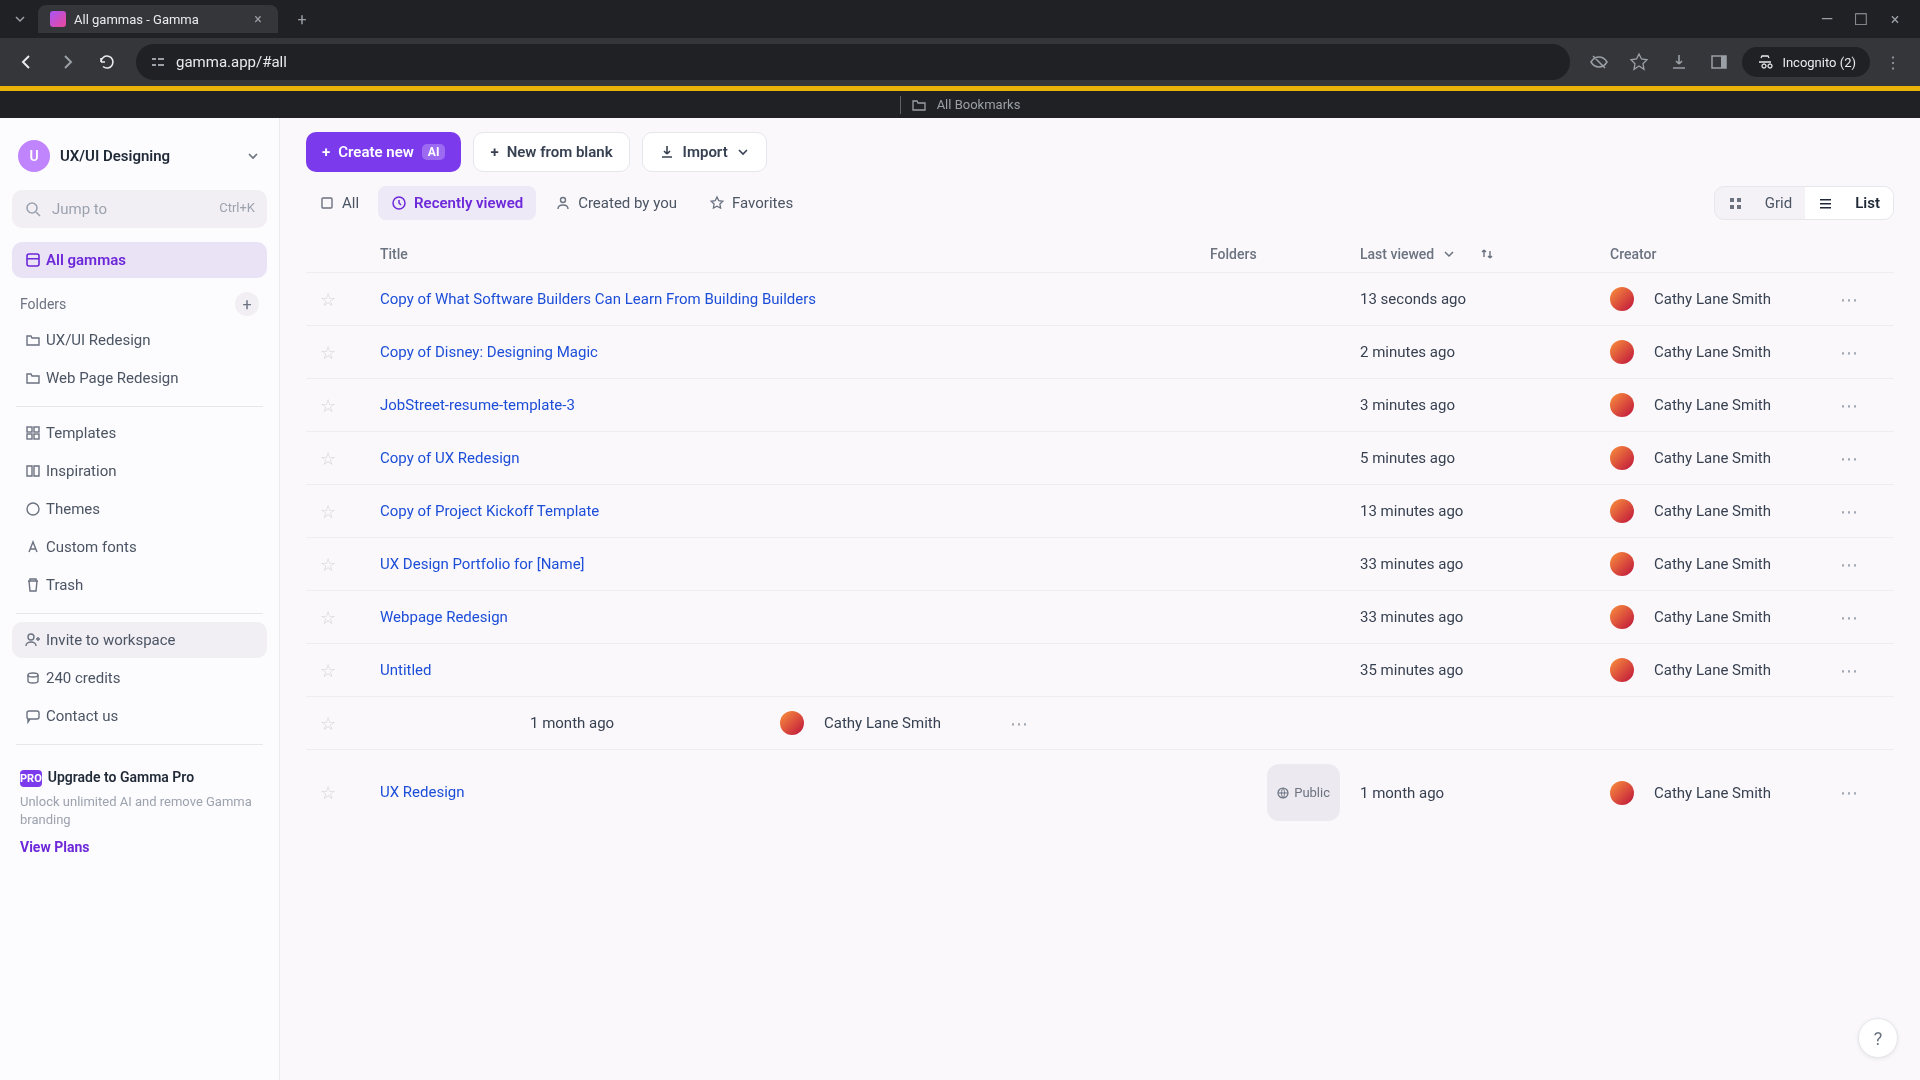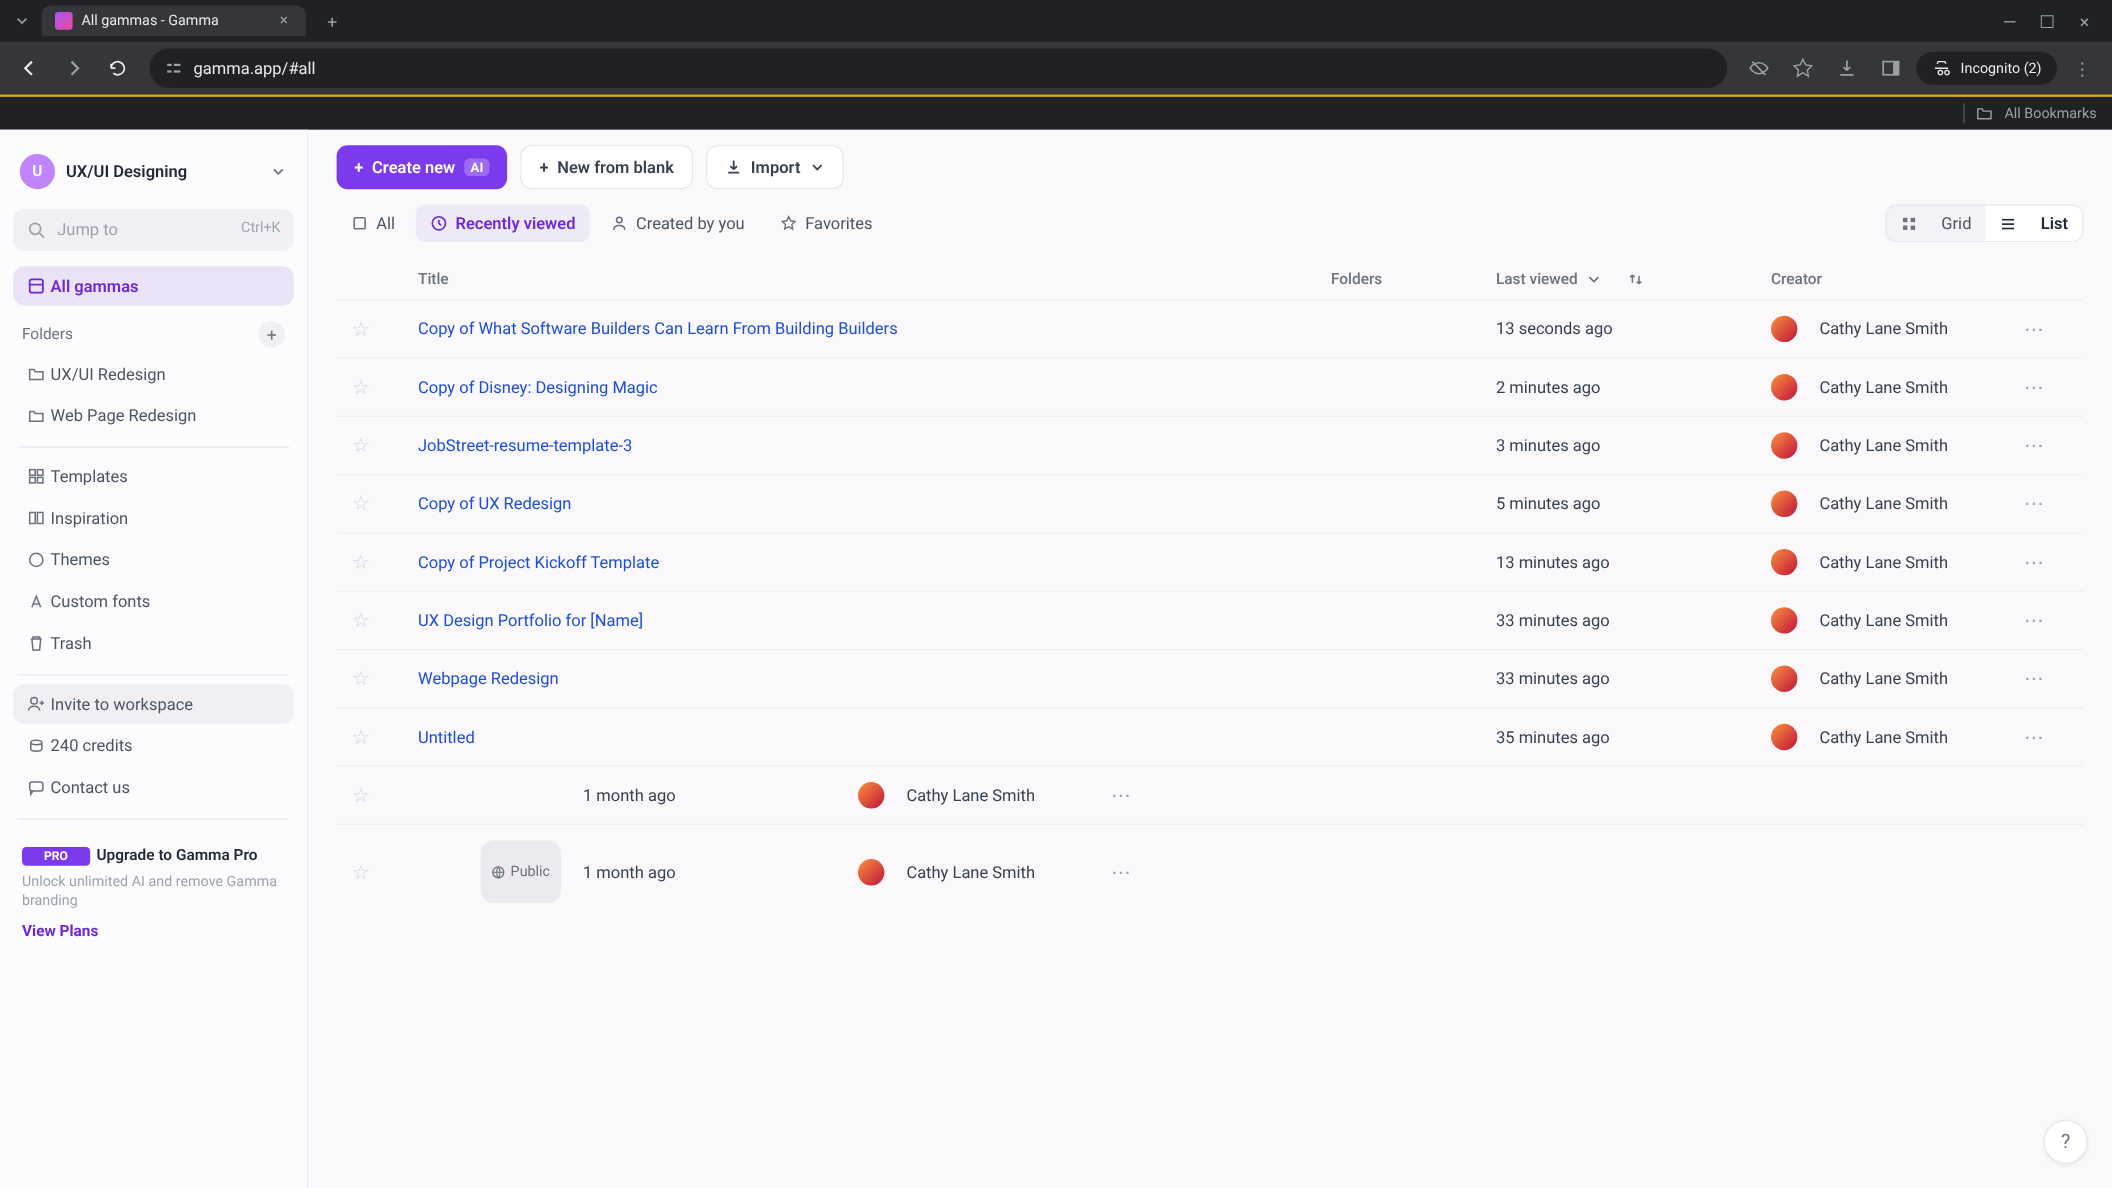--- a/index.html
+++ b/index.html
@@ -11,40 +11,40 @@
 .tab-favicon{width:16px;height:16px;background:linear-gradient(135deg,#a855f7,#ec4899);border-radius:3px}
 .tab-title{font-size:13px;color:#e8eaed;flex:1}
 .tab-close{width:16px;height:16px;display:flex;align-items:center;justify-content:center;color:#9aa0a6;font-size:14px}
 .new-tab{width:28px;height:28px;display:flex;align-items:center;justify-content:center;color:#9aa0a6;margin-left:10px;font-size:16px}
 .toolbar{display:flex;align-items:center;height:48px;padding:0 10px;gap:6px;background:#35363a}
 .nav-btn{width:34px;height:34px;display:flex;align-items:center;justify-content:center;color:#9aa0a6;border-radius:50%}
 .url-bar{flex:1;display:flex;align-items:center;background:#202124;border-radius:20px;height:36px;padding:0 14px;gap:10px;margin:0 6px}
 .url-text{color:#e8eaed;font-size:15px}
 .toolbar-icon{width:34px;height:34px;display:flex;align-items:center;justify-content:center;color:#9aa0a6}
 .incognito{display:flex;align-items:center;gap:8px;background:#202124;border-radius:18px;padding:6px 14px;color:#e8eaed;font-size:13px}
-.bookmarks-bar{display:flex;justify-content:flex-end;align-items:center;height:32px;padding:0 14px;gap:10px;color:#9aa0a6;font-size:13px;border-top:2px solid #eab308}
+.bookmarks-bar{display:flex;justify-content:center;align-items:center;height:32px;padding:0 14px;gap:10px;color:#9aa0a6;font-size:13px;border-top:5px solid #eab308}
 .divider-v{width:1px;height:18px;background:#5f6368}
 .app{display:flex;height:calc(1080px - 118px);background:#faf8fb}
 .sidebar{width:280px;background:#fcfbfd;padding:14px 12px;display:flex;flex-direction:column;border-right:1px solid #ede9f0}
 .workspace{display:flex;align-items:center;gap:10px;padding:8px 6px;margin-bottom:10px}
 .ws-avatar{width:32px;height:32px;border-radius:50%;background:#c084fc;color:#fff;display:flex;align-items:center;justify-content:center;font-weight:600;font-size:14px}
 .ws-name{flex:1;font-weight:600;font-size:15px;color:#1f2937}
 .ws-chevron{color:#6b7280}
 .search{display:flex;align-items:flex-start;gap:10px;background:#f1eef4;border-radius:10px;padding:10px 12px;margin-bottom:14px}
 .search-icon{color:#9ca3af}
 .search-ph{flex:1;color:#9ca3af;font-size:15px}
 .search-kbd{color:#9ca3af;font-size:13px}
 .nav-item{display:flex;align-items:center;gap:4px;padding:9px 12px;border-radius:10px;color:#4b5563;font-size:15px;margin-bottom:2px;cursor:pointer}
 .nav-item.active{background:#e9e3f5;color:#6d28d9;font-weight:600}
 .folders-hdr{display:flex;align-items:center;justify-content:space-between;padding:12px 8px 6px;color:#6b7280;font-size:14px}
 .add-folder{width:24px;height:24px;border-radius:50%;background:#f1eef4;display:flex;align-items:center;justify-content:center;color:#6b7280;font-size:16px}
 .sb-divider{height:1px;background:#e5e7eb;margin:8px 4px}
 .nav-item.hover{background:#f1eef4}
 .pro-box{padding:10px 8px;margin-top:4px}
-.pro-badge{display:inline-block;background:#7c3aed;color:#fff;font-size:11px;font-weight:700;padding:2px 20px;border-radius:4px;margin-right:6px}
+.pro-badge{display:inline-block;background:#7c3aed;color:#fff;font-size:11px;font-weight:700;padding:2px 0;border-radius:4px;margin-right:6px}
 .pro-title{font-weight:600;font-size:14px;color:#1f2937;display:inline}
 .pro-sub{color:#9ca3af;font-size:13px;margin-top:6px;line-height:1.4}
 .view-plans{color:#6d28d9;font-weight:700;font-size:14px;margin-top:10px;display:inline-block}
 .main{flex:1;padding:14px 26px;position:relative;overflow:hidden}
 .actions{display:flex;gap:12px;margin-bottom:14px}
 .btn{display:flex;align-items:center;gap:8px;padding:10px 16px;border-radius:10px;font-size:15px;font-weight:600;cursor:pointer;border:1px solid #e5e7eb;background:#fff;color:#374151}
 .btn.primary{background:#7c3aed;color:#fff;border:none}
 .ai-pill{background:rgba(255,255,255,.25);padding:1px 6px;border-radius:5px;font-size:12px;font-weight:700}
 .tabs-row{display:flex;align-items:center;justify-content:space-between;margin-bottom:16px}
 .filter-tabs{display:flex;gap:6px}
@@ -495,20 +495,21 @@
             <div class="col-folders" style="text-align:right;padding-right:20px"></div>
             <div class="col-last">1 month ago</div>
             <div class="col-creator creator-cell">
               <span class="creator-av"></span>
               <span>Cathy Lane Smith</span>
             </div>
             <div class="col-more"><span class="more">⋯</span></div>
           </div>
           <div class="trow">
             <div class="col-star"><span class="star">☆</span></div>
+            <div class="col-title"><span class="title-txt">UX Redesign</span></div>
             <div class="col-folders" style="text-align:right;padding-right:20px"><span class="public-pill">
                 <svg width="12" height="12" viewBox="0 0 12 12">
                   <circle cx="6" cy="6" r="5" stroke="#6b7280" stroke-width="1.2" fill="none"></circle>
                   <path d="M1 6h10M6 1c2 2 2 8 0 10M6 1c-2 2-2 8 0 10" stroke="#6b7280" stroke-width="1" fill="none"></path>
                 </svg>
                 <span>Public</span>
               </span></div>
             <div class="col-last">1 month ago</div>
             <div class="col-creator creator-cell">
               <span class="creator-av"></span>

